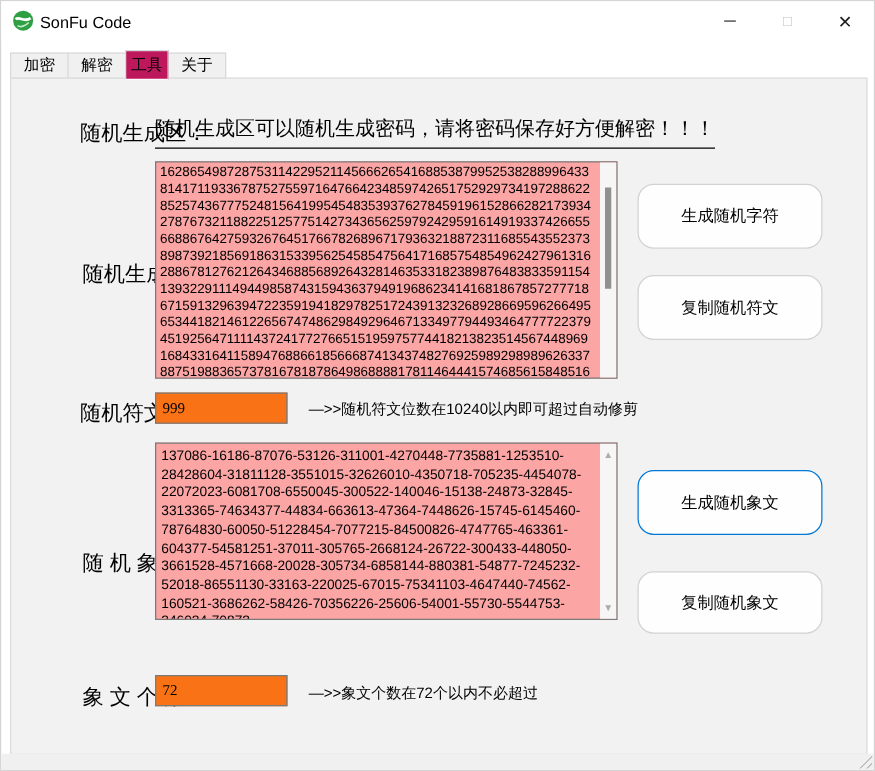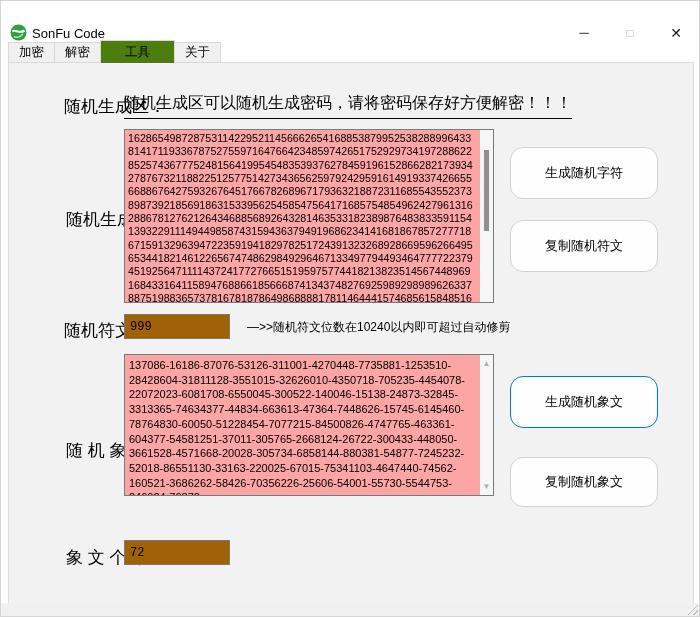--- a/index.html
+++ b/index.html
@@ -3,36 +3,36 @@
 <meta charset="utf-8">
 <style>
   * { box-sizing: border-box; }
   html,body { margin:0; padding:0; background:#e8e8e8; }
   .window {
     position:relative; width:700px; height:617px; background:#ffffff;
     font-family:"Liberation Sans", sans-serif; color:#000;
     border:1px solid #d5d5d5; overflow:hidden;
   }
   
-  .titlebar { position:absolute; left:0; top:16px; right:0; height:32px; background:#fff;padding-left:27px; }
+  .titlebar { position:absolute; left:0; top:0; right:0; height:32px; background:#fff;padding-left:27px; }
   .app-icon { position:absolute; left:9px; top:7px; width:17px; height:17px; }
   .app-title { position:absolute; left:31px; top:9px; font-size:13px; }
   .tb-btn { position:absolute; top:0; width:46px; height:31px; display:flex; align-items:center; justify-content:center; cursor:default; }
   .tb-min  { right:92px; font-size:13px; color:#1a1a1a; }
   .tb-max  { right:46px; font-size:12px; color:#c3c3c3; }
   .tb-close{ right:0;    font-size:14px; color:#1a1a1a; }
   
   .tabstrip { position:absolute; left:7px; top:38px; height:24px; display:flex; align-items:flex-end; z-index:5; }
   .tab {
     height:21px; padding:0 10px; background:#f0f0f0; border:1px solid #d9d9d9;
     margin-right:-1px; display:flex; align-items:center; font-size:12.5px;
   }
   .tab.active {
-    height:24px; background:#4d7c0f; border-bottom:1px solid #fdfdfd;
-    margin-bottom:-1px; z-index:6; position:relative; padding:0 24px;
+    height:24px; background:#be185d; border-bottom:1px solid #fdfdfd;
+    margin-bottom:-1px; z-index:6; position:relative; padding:0 4px;
   }
   
   .panel {
     position:absolute; left:7px; top:61px; width:686px; height:542px;
     background:#f2f2f2; border:1px solid #dcdcdc;
   }
   .lbl { position:absolute; font-size:17px; white-space:nowrap;padding-left:24px; }
   .notice {
     position:absolute; left:115px; top:30px; font-size:16px;
     border-bottom:1px solid #000; padding-bottom:4px; white-space:nowrap;
@@ -54,22 +54,22 @@
   .sb-arrow.up { top:2px; } .sb-arrow.down { bottom:2px; }
   .btn {
     position:absolute; left:501px; width:148px; height:52px;
     background:#fefefe; border:1px solid #d2d2d2; border-radius:13px;
     font-size:13px; display:flex; align-items:center; justify-content:center;
     font-family:inherit; cursor:default;
   }
   .btn.focused { border:1px solid #0078d7; }
   .txt {
     position:absolute; left:115px; width:106px; height:25px;
-    border:1px solid #7a7a7a; background:#a16207; font-size:12px;
-    padding:2px 5px; font-family:Liberation Mono, monospace; outline:none;
+    border:1px solid #7a7a7a; background:#f97316; font-size:12px;
+    padding:2px 5px; font-family:Liberation Serif, serif; outline:none;
   }
   .hint { position:absolute; left:238px; font-size:12px; white-space:nowrap; }
   
   .bottom-strip { position:absolute; left:0; right:0; bottom:0; height:13px; background:#f0f0f0; }
   .grip {
     position:absolute; right:1px; bottom:1px; width:11px; height:11px;
     background:repeating-linear-gradient(135deg,#bfbfbf 0 1px,transparent 1px 4px);
     clip-path:polygon(100% 0,100% 100%,0 100%);
   }
 </style>
@@ -145,20 +145,21 @@
         <div class="sb-arrow up">▲</div>
         <div class="sb-arrow down">▼</div>
       </div>
     </div>
 
     <button class="btn focused" style="top:313px;">生成随机象文</button>
     <button class="btn" style="top:394px; height:50px;">复制随机象文</button>
 
     <span class="lbl" style="left:33px; top:483px;">象 文 个 数：</span>
     <input class="txt" style="top: 477px;" type="text" value="72">
+    <span class="hint" style="top:483px;">—&gt;&gt;象文个数在72个以内不必超过</span>
 
   </div>
 
   <div class="bottom-strip">
     <div class="grip"></div>
   </div>
 
 </div>
 
 </body></html>

